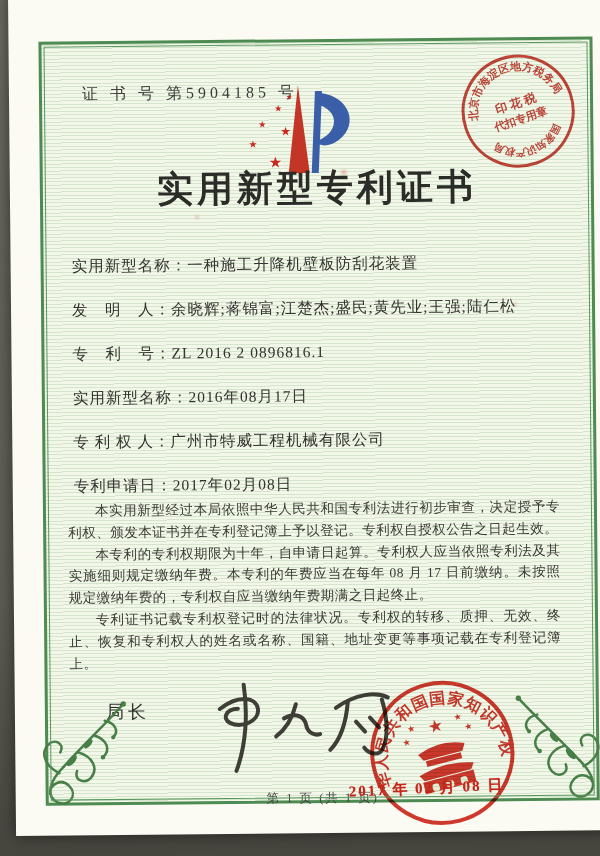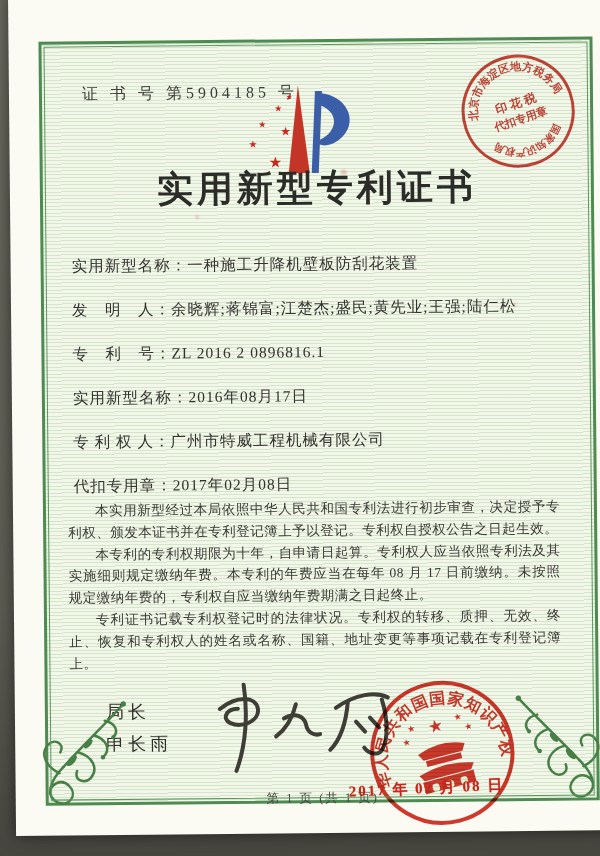--- a/index.html
+++ b/index.html
@@ -109,32 +109,31 @@
     </svg>
 
     <div class="title">实用新型专利证书</div>
 
     <div class="fields">
       <div class="field-row"><span class="lab">实用新型名称：</span><span>一种施工升降机壁板防刮花装置</span></div>
       <div class="field-row"><span class="lab">发　明　人：</span><span>余晓辉;蒋锦富;江楚杰;盛民;黄先业;王强;陆仁松</span></div>
       <div class="field-row"><span class="lab">专　利　号：</span><span>ZL 2016 2 0896816.1</span></div>
       <div class="field-row"><span class="lab">实用新型名称：</span><span>2016年08月17日</span></div>
       <div class="field-row"><span class="lab">专 利 权 人：</span><span>广州市特威工程机械有限公司</span></div>
-      <div class="field-row"><span class="lab">代扣专用章：</span><span>2017年02月08日</span></div>
+      <div class="field-row"><span class="lab">专利申请日：</span><span>2017年02月08日</span></div>
     </div>
 
     <div class="paras">
       <p>本实用新型经过本局依照中华人民共和国专利法进行初步审查，决定授予专利权、颁发本证书并在专利登记簿上予以登记。专利权自授权公告之日起生效。</p>
       <p>本专利的专利权期限为十年，自申请日起算。专利权人应当依照专利法及其实施细则规定缴纳年费。本专利的年费应当在每年 08 月 17 日前缴纳。未按照规定缴纳年费的，专利权自应当缴纳年费期满之日起终止。</p>
       <p>专利证书记载专利权登记时的法律状况。专利权的转移、质押、无效、终止、恢复和专利权人的姓名或名称、国籍、地址变更等事项记载在专利登记簿上。</p>
     </div>
 
     <div class="officer">
       <div>局长</div>
-      <div>申长雨</div>
     </div>
 
     <svg class="signature" viewBox="0 0 200 100">
       <g fill="none" stroke="#26261f" stroke-width="4" stroke-linecap="round" opacity=".88">
         <path d="M22,30 C 40,16 58,18 60,30 C 62,42 44,50 32,44 C 24,40 28,30 40,30"></path>
         <path d="M46,6 C 50,34 48,66 38,92"></path>
         <path d="M98,26 C 94,42 86,52 78,58"></path>
         <path d="M86,40 C 98,34 106,38 108,46 C 109,54 116,58 122,56"></path>
         <path d="M138,30 C 158,16 178,14 190,20"></path>
         <path d="M150,24 C 148,46 142,62 132,72"></path>

